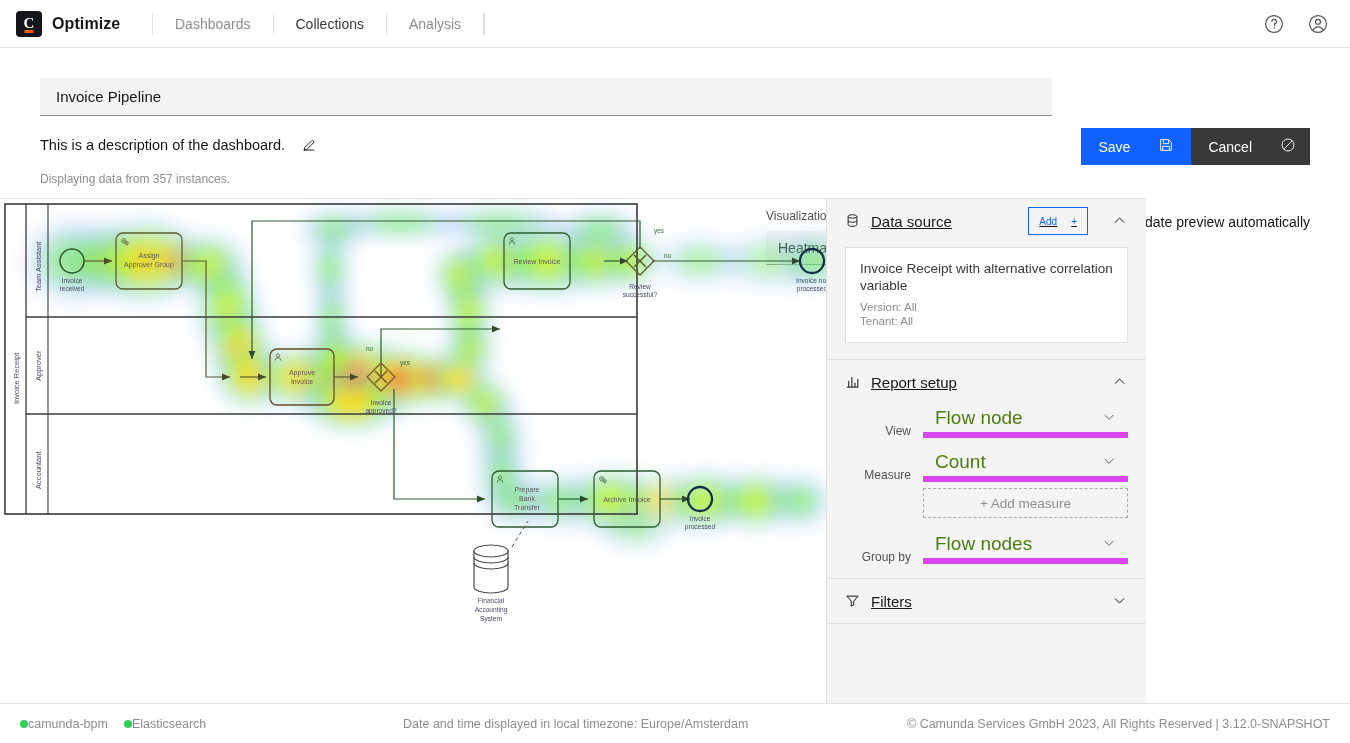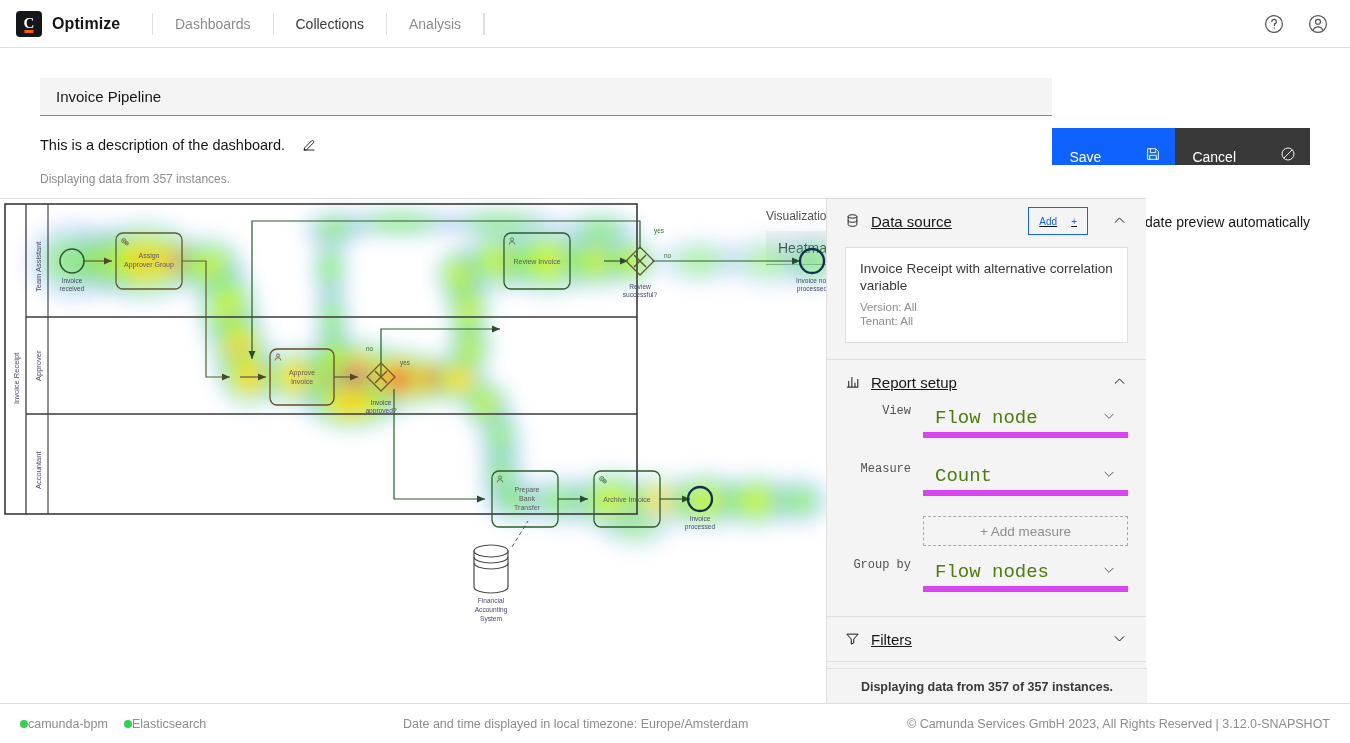--- a/index.html
+++ b/index.html
@@ -45,21 +45,21 @@
     font-family: "Liberation Sans", sans-serif; font-size: 15px; color: #161616;
     padding: 0 16px;
   }
   .desc-row { position: absolute; left: 40px; top: 89px; display: flex; align-items: center; gap: 16px; }
   .desc-text { font-size: 14.5px; color: #161616; }
   .edit-pencil { cursor: pointer; width: 16px; height: 16px; color: #161616; }
   .instances-note { position: absolute; left: 40px; top: 124px; font-size: 12px; color: #8d8d8d; }
 
   .action-group { position: absolute; right: 40px; top: 80px; display: flex; height: 37px; }
   .btn {
-    display: flex; align-items: flex-end; gap: 44px;
+    display: flex; align-items: center; gap: 28px;
     padding: 0 14px 0 17px; height: 37px; font-size: 14px; cursor: pointer; border: none;
     font-family: "Liberation Sans", sans-serif;
   }
   .btn-save { background: #0f62fe; color: #fff; min-width: 110px; }
   .btn-cancel { background: #393939; color: #fff; min-width: 110px; }
 
   .toggle-row { position: absolute; right: 40px; top: 165px; display: flex; align-items: center; gap: 12px; }
   .toggle {
     width: 32px; height: 18px; border-radius: 9px; background: #24a148;
     position: relative; cursor: pointer;
@@ -115,21 +115,21 @@
     height: 28px; padding: 0 10px; font-size: 10px; cursor: pointer; font-family:"Liberation Sans",sans-serif;
   }
   .src-card {
     margin: 4px 18px 16px 18px; background: #fff; border: 1px solid #e0e0e0;
     padding: 12px 14px 14px 14px;
   }
   .src-name { font-size: 13.5px; color: #393939; line-height: 17px; }
   .src-meta { font-size: 11.5px; color: #8d8d8d; margin-top: 6px; line-height: 14px; }
   .divider { height: 1px; background: #e0e0e0; }
 
-  .field-row { display: flex; align-items: flex-start; padding: 0 18px; margin-bottom: 24px; font-family: Liberation Mono, monospace; }
+  .field-row { display: flex; align-items: flex-end; padding: 0 18px; margin-bottom: 10px; }
   .field-label { width: 78px; text-align: right; padding-right: 12px; font-size: 12px; color: #525252; }
   .field-select {
     flex: 1; height: 34px; background: #f4f4f4; border-bottom: 6px solid #d946ef;
     display: flex; align-items: center; padding: 0 12px; font-size: 19px; color: #4d7c0f; cursor: pointer;
   }
   .field-select .chev { margin-left: auto; color: #525252; }
   .add-measure {
     margin: -4px 18px 12px 96px; height: 30px; border: 1px dashed #a8a8a8;
     display: flex; align-items: center; justify-content: center;
     font-size: 13.5px; color: #8d8d8d; cursor: pointer;
@@ -585,21 +585,20 @@
         </span>
         <span class="sect-title">Filters</span>
         <span class="caret">
           <svg width="15" height="15" viewBox="0 0 24 24" fill="none" stroke="currentColor" stroke-width="1.6">
               <path d="M5 9l7 7 7-7" stroke-linecap="round"></path>
             </svg>
         </span>
       </div>
       <div class="divider"></div>
 
-      <div class="rp-footer">Displaying data from 357 of 357 instances.</div>
     </div>
   </div>
 
   <div class="footer">
     <div class="conn-group">
       <div class="conn">
         <span class="dot"></span>
         <span>camunda-bpm</span>
       </div>
       <div class="conn">

